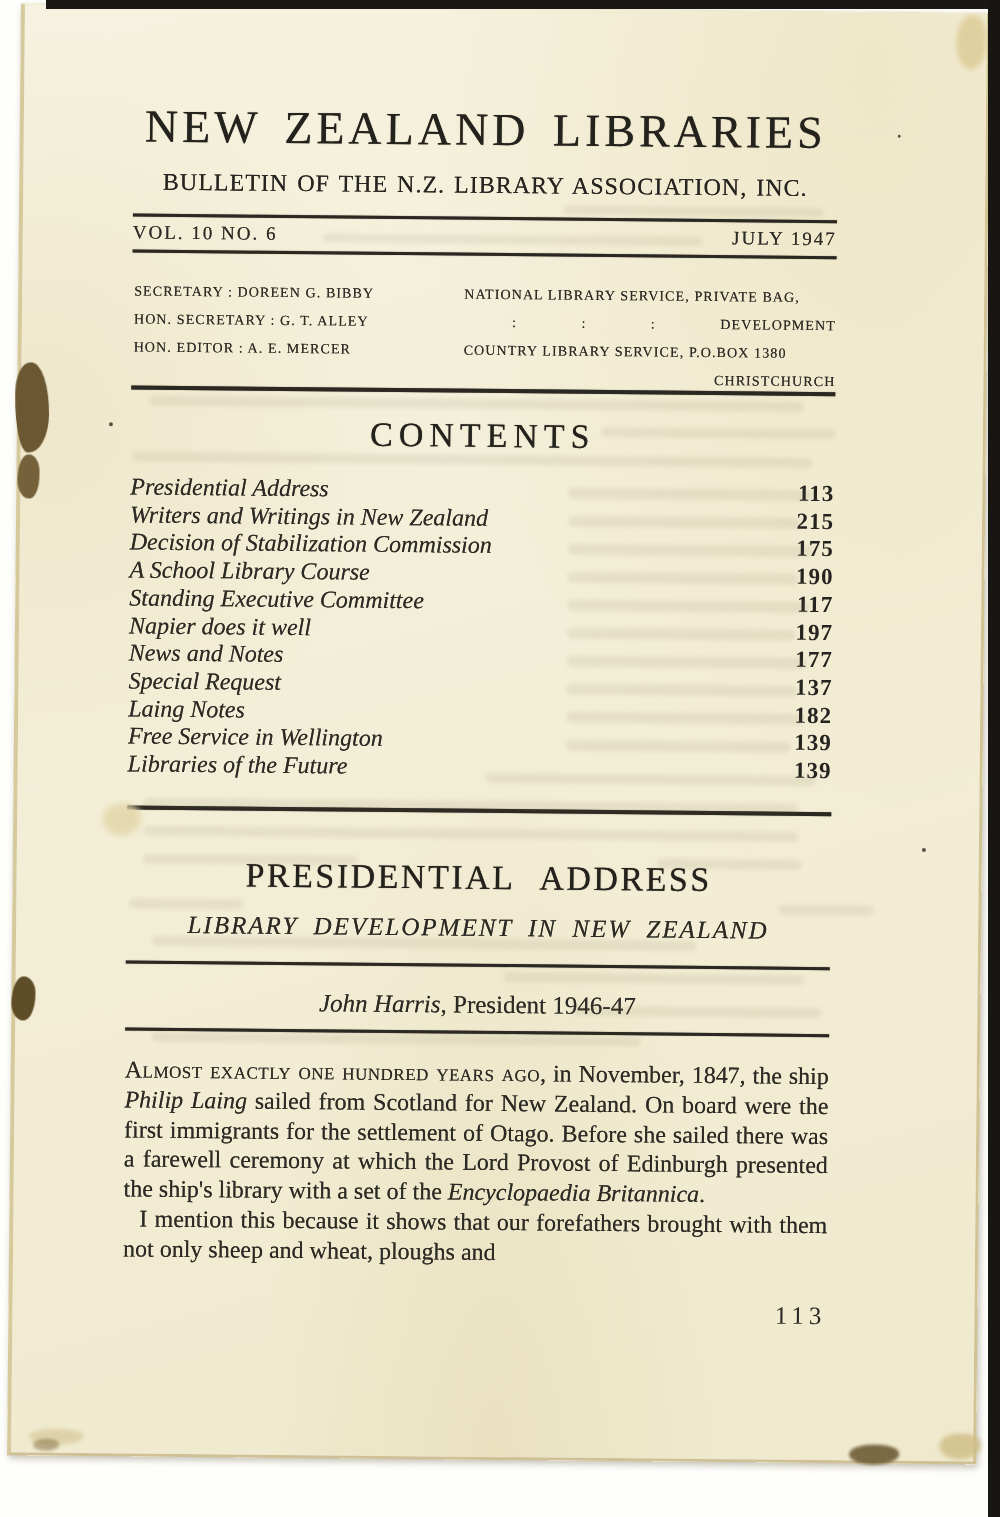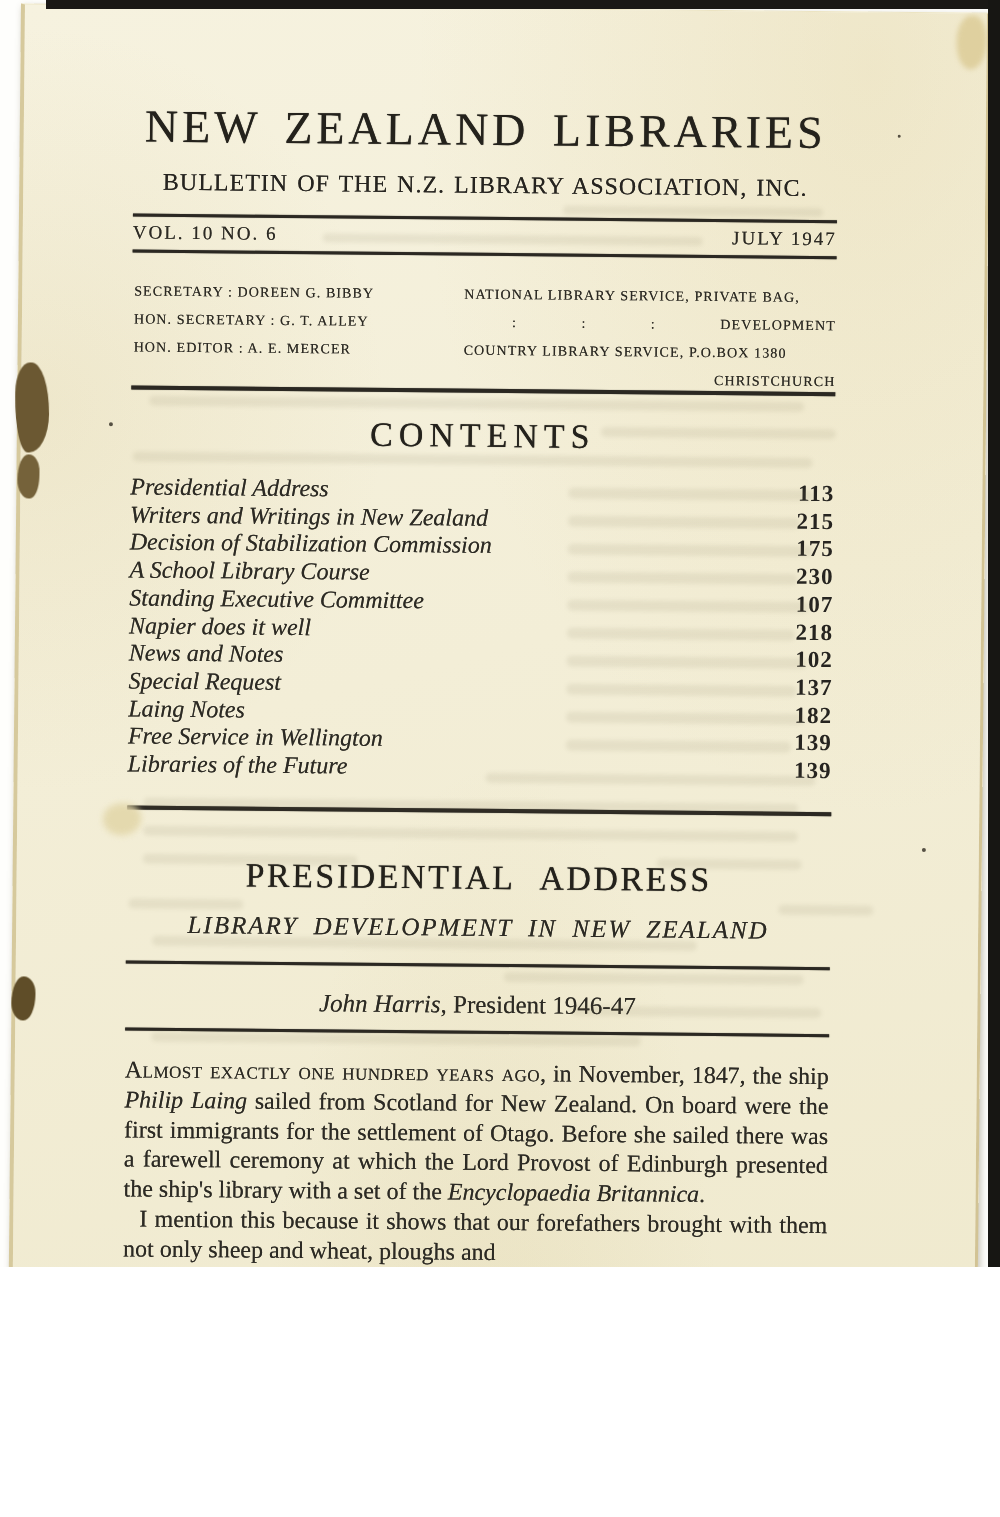--- a/index.html
+++ b/index.html
@@ -1,16 +1,16 @@
 <!DOCTYPE html>
 <html><head>
 <meta charset="utf-8">
 <style>
   html,body{margin:0;padding:0;background:#ffffff;}
-  .scan{position:relative;width:1000px;height:1267px;background:#fefefc;overflow:hidden;
+  .scan{position:relative;width:1000px;height:1517px;background:#fefefc;overflow:hidden;
         font-family:"Liberation Serif","DejaVu Serif",serif;}
   .bar-top{position:absolute;left:46px;top:0;width:954px;height:9px;background:#1a1815;z-index:6;}
   .bar-right{position:absolute;right:0;top:0;width:12px;height:100%;background:#171613;z-index:6;}
   .page{position:absolute;left:14px;top:8px;width:962px;height:1448px;z-index:1;
         transform:rotate(0.55deg);transform-origin:center;
         background:
           radial-gradient(ellipse at 88% 4%, rgba(216,196,132,0.22), transparent 38%),
           radial-gradient(ellipse at 2% 28%, rgba(206,186,122,0.16), transparent 26%),
           radial-gradient(ellipse at 50% 100%, rgba(205,188,128,0.18), transparent 34%),
           linear-gradient(165deg,#f6f2df 0%,#f3eed7 45%,#efe9cd 100%);
@@ -116,33 +116,33 @@
           <div class="toc-row">
             <span class="t">Writers and Writings in New Zealand</span>
             <span class="p">215</span>
           </div>
           <div class="toc-row">
             <span class="t">Decision of Stabilization Commission</span>
             <span class="p">175</span>
           </div>
           <div class="toc-row">
             <span class="t">A School Library Course</span>
-            <span class="p">230</span>
+            <span class="p">190</span>
           </div>
           <div class="toc-row">
             <span class="t">Standing Executive Committee</span>
-            <span class="p">107</span>
+            <span class="p">117</span>
           </div>
           <div class="toc-row">
             <span class="t">Napier does it well</span>
-            <span class="p">218</span>
+            <span class="p">197</span>
           </div>
           <div class="toc-row">
             <span class="t">News and Notes</span>
-            <span class="p">102</span>
+            <span class="p">177</span>
           </div>
           <div class="toc-row">
             <span class="t">Special Request</span>
             <span class="p">137</span>
           </div>
           <div class="toc-row">
             <span class="t">Laing Notes</span>
             <span class="p">182</span>
           </div>
           <div class="toc-row">

